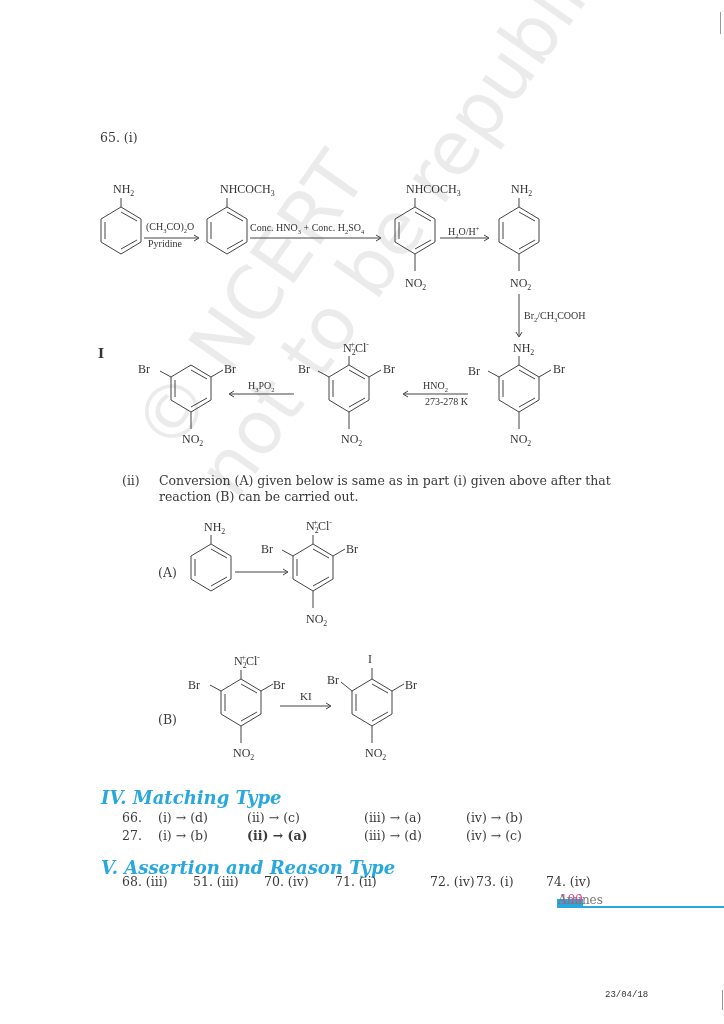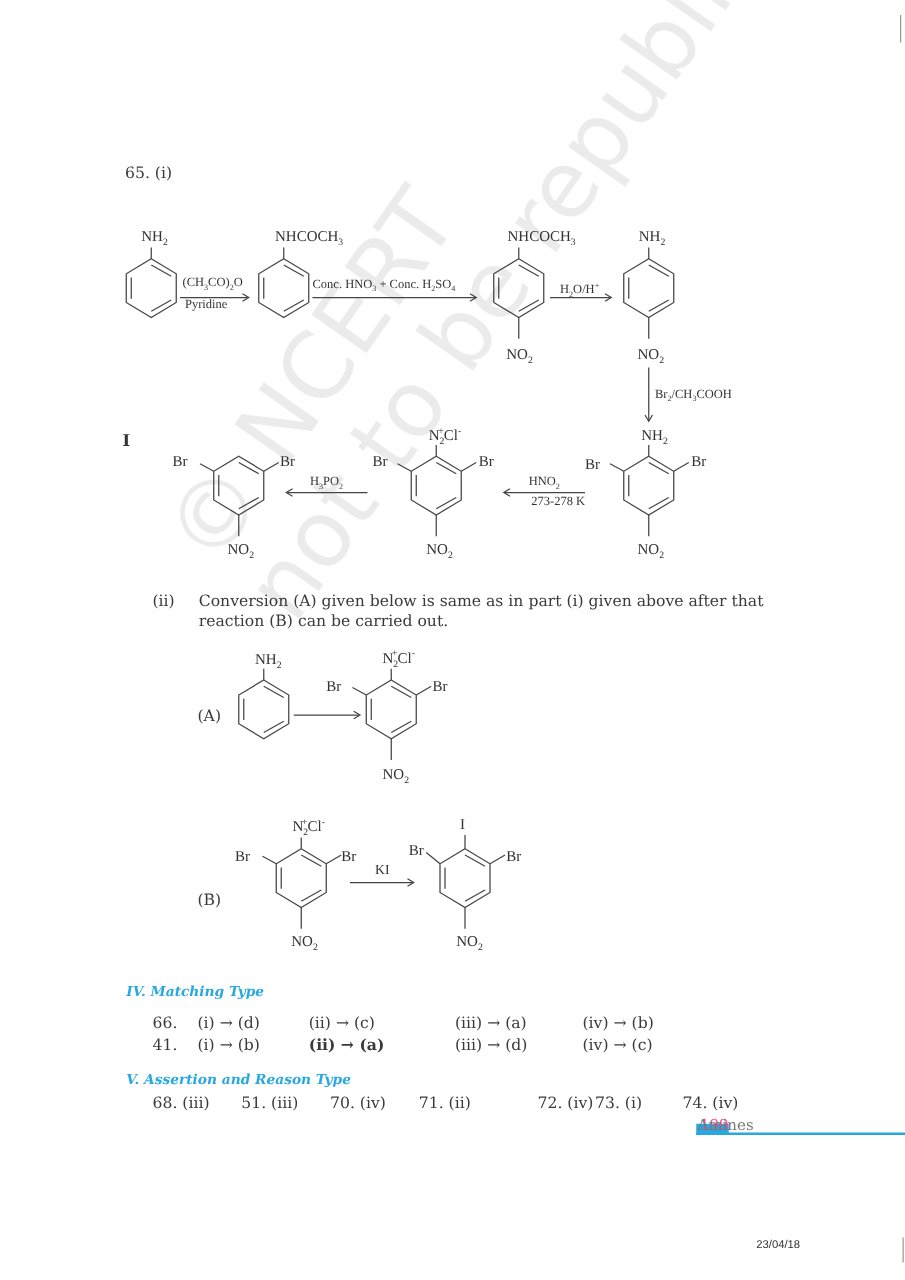--- a/index.html
+++ b/index.html
@@ -4,21 +4,21 @@
 <style>
   html, body { margin:0; padding:0; }
   body { width:724px; height:1024px; background:#ffffff; position:relative; overflow:hidden;
          font-family:"DejaVu Serif", "Liberation Serif", serif; color:#333; }
   .abs { position:absolute; }
   .txt { font-size:12.5px; color:#3a3a3a; white-space:nowrap; }
   .chem { font-family:"Liberation Serif", "DejaVu Serif", serif; font-size:12px; color:#333; white-space:nowrap; }
   .reag { font-family:"Liberation Serif", "DejaVu Serif", serif; font-size:10px; color:#333; white-space:nowrap; }
   sub, sup { font-size:65%; }
   svg.mol { position:absolute; overflow:visible; }
-  .heading { font-family:"DejaVu Serif", serif; font-weight:bold; font-style:italic; color:#29a8df; font-size:11px; white-space:nowrap; }
+  .heading { font-family:"DejaVu Serif", serif; font-weight:bold; font-style:italic; color:#29a8df; font-size:18px; white-space:nowrap; }
   .watermark { position:absolute; left:120px; top:420px; font-family:"DejaVu Sans", sans-serif; font-size:74px;
                color:rgba(0,0,0,0.08); transform:rotate(-55deg); transform-origin:left top; white-space:nowrap; pointer-events:none; line-height:1.05; }
   .footer-bar { position:absolute; left:557px; top:906px; width:167px; height:2px; background:#29a8df; }
   .page-num-bg { position:absolute; left:557px; top:899px; width:26px; height:9px; background:#29a8df; }
   .margin-line { position:absolute; width:1px; background:#999; }
 </style>
 </head>
 <body>
 
 <div class="watermark">
@@ -224,32 +224,32 @@
 <div class="abs chem" style="left:365px; top:746px;">NO<sub>2</sub></div>
 
 <div class="abs heading" style="left:101px; top:787px;">IV. Matching Type</div>
 
 <div class="abs txt" style="left:122px; top:810px;">66.</div>
 <div class="abs txt" style="left:158px; top:810px;">(i) → (d)</div>
 <div class="abs txt" style="left:247px; top:810px;">(ii) → (c)</div>
 <div class="abs txt" style="left:364px; top:810px;">(iii) → (a)</div>
 <div class="abs txt" style="left:466px; top:810px;">(iv) → (b)</div>
 
-<div class="abs txt" style="left:122px; top:828px;">41.</div>
+<div class="abs txt" style="left:122px; top:828px;">27.</div>
 <div class="abs txt" style="left:158px; top:828px;">(i) → (b)</div>
 <div class="abs txt" style="left:247px; top:828px;font-weight:bold;">(ii) → (a)</div>
 <div class="abs txt" style="left:364px; top:828px;">(iii) → (d)</div>
 <div class="abs txt" style="left:466px; top:828px;">(iv) → (c)</div>
 
 <div class="abs heading" style="left:101px; top:857px;">V. Assertion and Reason Type</div>
 <div class="abs txt" style="left:122px; top:874px;">68. (iii)</div>
 <div class="abs txt" style="left:193px; top:874px;">51. (iii)</div>
 <div class="abs txt" style="left:264px; top:874px;">70. (iv)</div>
 <div class="abs txt" style="left:335px; top:874px;">71. (ii)</div>
 <div class="abs txt" style="left:405px; top:874px;margin-left:25px;">72. (iv)</div>
 <div class="abs txt" style="left:476px; top:874px;">73. (i)</div>
 <div class="abs txt" style="left:546px; top:874px;">74. (iv)</div>
 
 <div class="page-num-bg"></div>
 <div class="footer-bar"></div>
 <div class="abs txt" style="left:560px; top:893px; font-size:12px; color:#ec4899;">199</div>
 <div class="abs txt" style="left:558px; top:893px; font-size:12px; color:#777;">Amines</div>
-<div class="abs" style="left:605px; top:990px; font-family:Liberation Sans, sans-serif; font-size:9px; color:#333;">23/04/18</div>
+<div class="abs" style="left:605px; top:990px; font-family:Liberation Mono, monospace; font-size:9px; color:#333;">23/04/18</div>
 
 </body></html>

